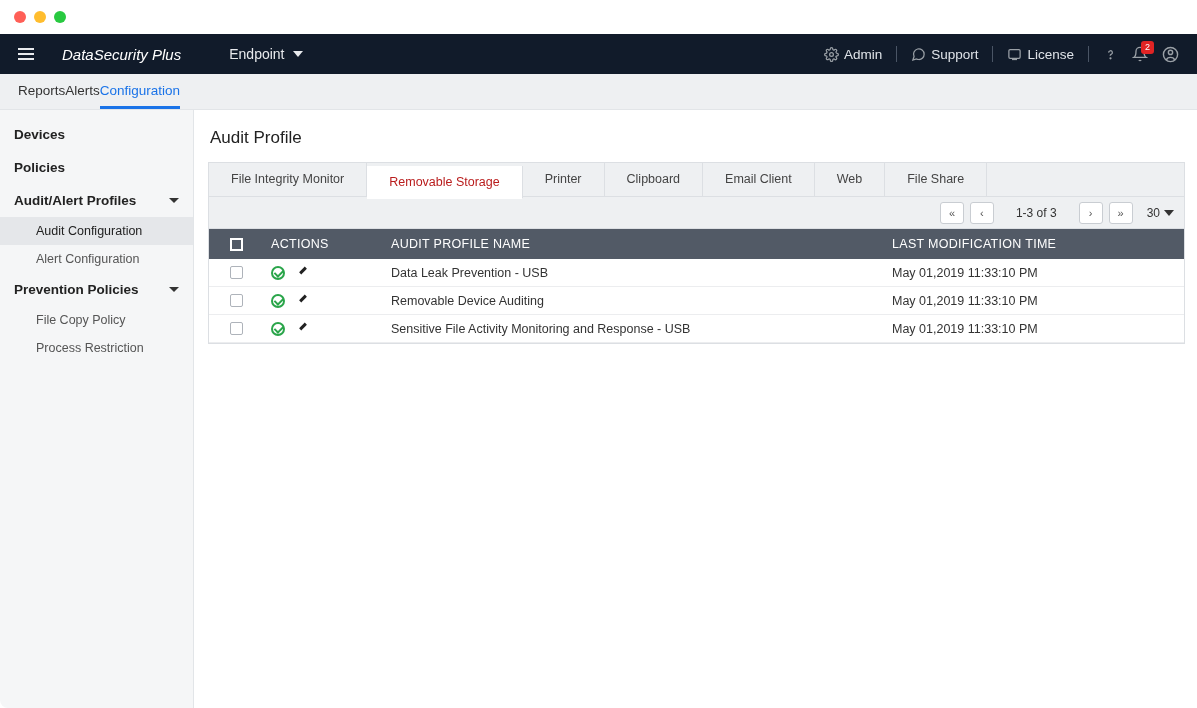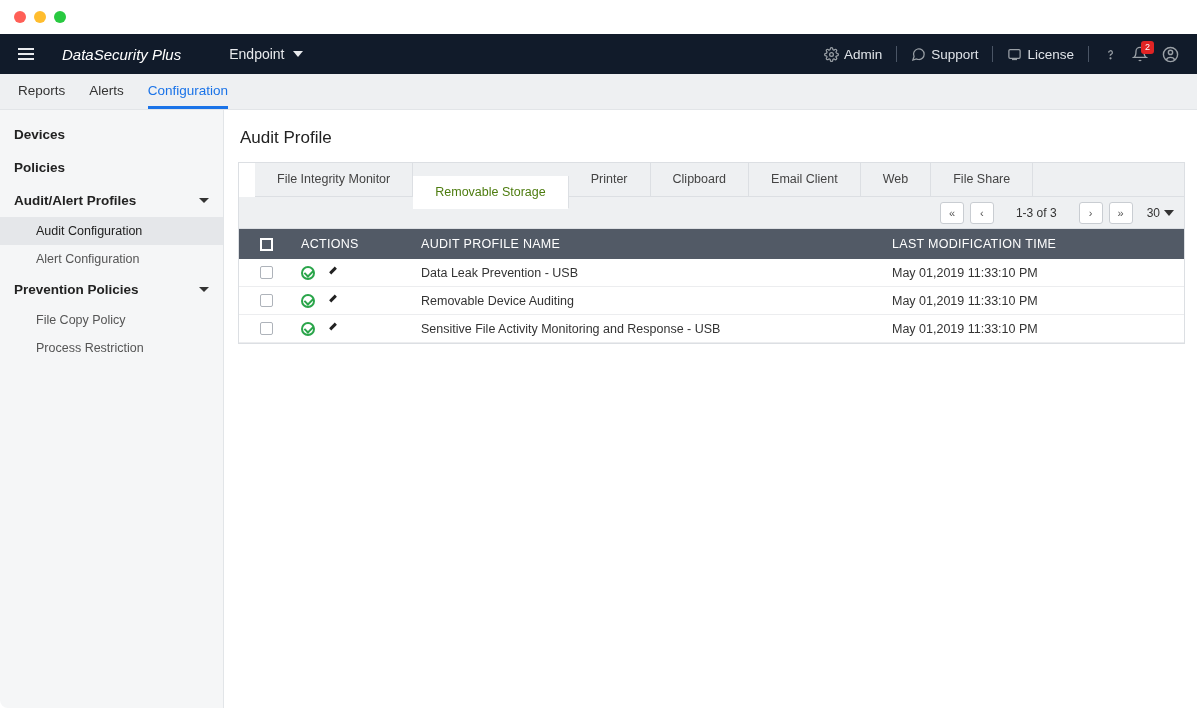--- a/index.html
+++ b/index.html
@@ -11,36 +11,36 @@
 .hamburger { display: inline-flex; flex-direction: column; gap: 3px; cursor: pointer; }
 .hamburger span { width: 16px; height: 2px; background: #e8eaed; display: block; }
 .brand { font-size: 15px; font-weight: 500; color: #fff; font-style: italic; }
 .module { display: flex; align-items: center; gap: 8px; margin-left: 20px; font-size: 14px; cursor: pointer; }
 .caret-down { width: 0; height: 0; border-left: 5px solid transparent; border-right: 5px solid transparent; border-top: 6px solid #e8eaed; }
 .topbar-right { margin-left: auto; display: flex; align-items: center; gap: 14px; font-size: 13.5px; color: #dfe3e8; }
 .tb-item { display: flex; align-items: center; gap: 5px; cursor: pointer; }
 .sep { width: 1px; height: 16px; background: #4a5565; }
 .bell-wrap { position: relative; }
 .badge { position: absolute; top: -5px; right: -6px; background: #e02424; color: #fff; font-size: 9px; line-height: 1; padding: 2px 4px; border-radius: 3px; }
-.subnav { height: 36px; background: #eef0f2; border-bottom: 1px solid #e2e5e8; display: flex; align-items: stretch; padding: 0 18px; gap: 24px; }
+.subnav { height: 36px; background: #eef0f2; border-bottom: 1px solid #e2e5e8; display: flex; align-items: stretch; padding: 0 18px; }
 .subnav-item { display: flex; align-items: center; font-size: 13.5px; color: #333; cursor: pointer; border-bottom: 3px solid transparent; }
 .subnav-item.active { color: #1a73e8; border-bottom-color: #1a73e8; }
 .body { display: flex; height: calc(100% - 110px); }
-.sidebar { width: 224px; background: #f5f6f7; border-right: 1px solid #e2e5e8; padding-top: 8px; }
+.sidebar { width: 194px; background: #f5f6f7; border-right: 1px solid #e2e5e8; padding-top: 8px; }
 .sb-item { padding: 9px 14px; font-size: 13.5px; color: #222; cursor: pointer; display: flex; align-items: center; justify-content: space-between; font-weight: 600; }
 .sb-item.plain { font-weight: 600; }
 .sb-sub { padding: 7px 14px 7px 36px; font-size: 12.5px; color: #555; cursor: pointer; font-weight: 400; }
 .sb-sub.active { background: #e5e7ea; color: #222; }
 .sb-caret { width: 0; height: 0; border-left: 5px solid transparent; border-right: 5px solid transparent; border-top: 5px solid #333; }
 .main { flex: 1; padding: 14px 12px 0 14px; background: #fff; overflow: auto; }
 .page-title { font-size: 17px; font-weight: 500; color: #222; margin: 4px 0 14px 2px; }
 .panel { border: 1px solid #dcdfe3; }
-.tabs { display: flex; background: #eef0f2; border-bottom: 1px solid #dcdfe3; margin-left: 16px; }
+.tabs { display: flex; background: #eef0f2; border-bottom: 1px solid #dcdfe3; }
 .tab { padding: 9px 22px; font-size: 12.5px; color: #444; border-right: 1px solid #dcdfe3; cursor: pointer; }
-.tab.active { background: #fff; color: #4d7c0f; font-weight: 500; position: relative; top: 13px; border-bottom: 1px solid #fff; text-align: right; }
+.tab.active { background: #fff; color: #b91c1c; font-weight: 500; position: relative; top: 3px; border-bottom: 1px solid #fff; text-align: right; }
 .toolbar { height: 32px; background: #eef0f2; display: flex; align-items: center; justify-content: flex-end; padding: 0 10px; gap: 6px; font-size: 12px; color: #333; border-bottom: 1px solid #dcdfe3; }
 .pg-btn { width: 24px; height: 22px; border: 1px solid #c9cdd2; background: #fff; border-radius: 3px; display: inline-flex; align-items: center; justify-content: center; cursor: pointer; color: #555; font-size: 11px; }
 .pg-text { margin: 0 16px; }
 .pg-size { display: inline-flex; align-items: center; gap: 4px; margin-left: 8px; cursor: pointer; justify-content: flex-end; }
 .table-head { background: #525a66; color: #fff; display: grid; grid-template-columns: 54px 120px 1fr 300px; align-items: center; height: 30px; font-size: 12.5px; letter-spacing: .3px; }
 .th { padding: 0 8px; font-weight: 500; }
 .th-check { display: flex; justify-content: center; }
 .hcheck { width: 13px; height: 13px; border: 2px solid #fff; }
 .row { display: grid; grid-template-columns: 54px 120px 1fr 300px; align-items: center; height: 28px; border-bottom: 1px solid #ecedef; font-size: 12.5px; color: #333; }
 .cell { padding: 0 8px; }

